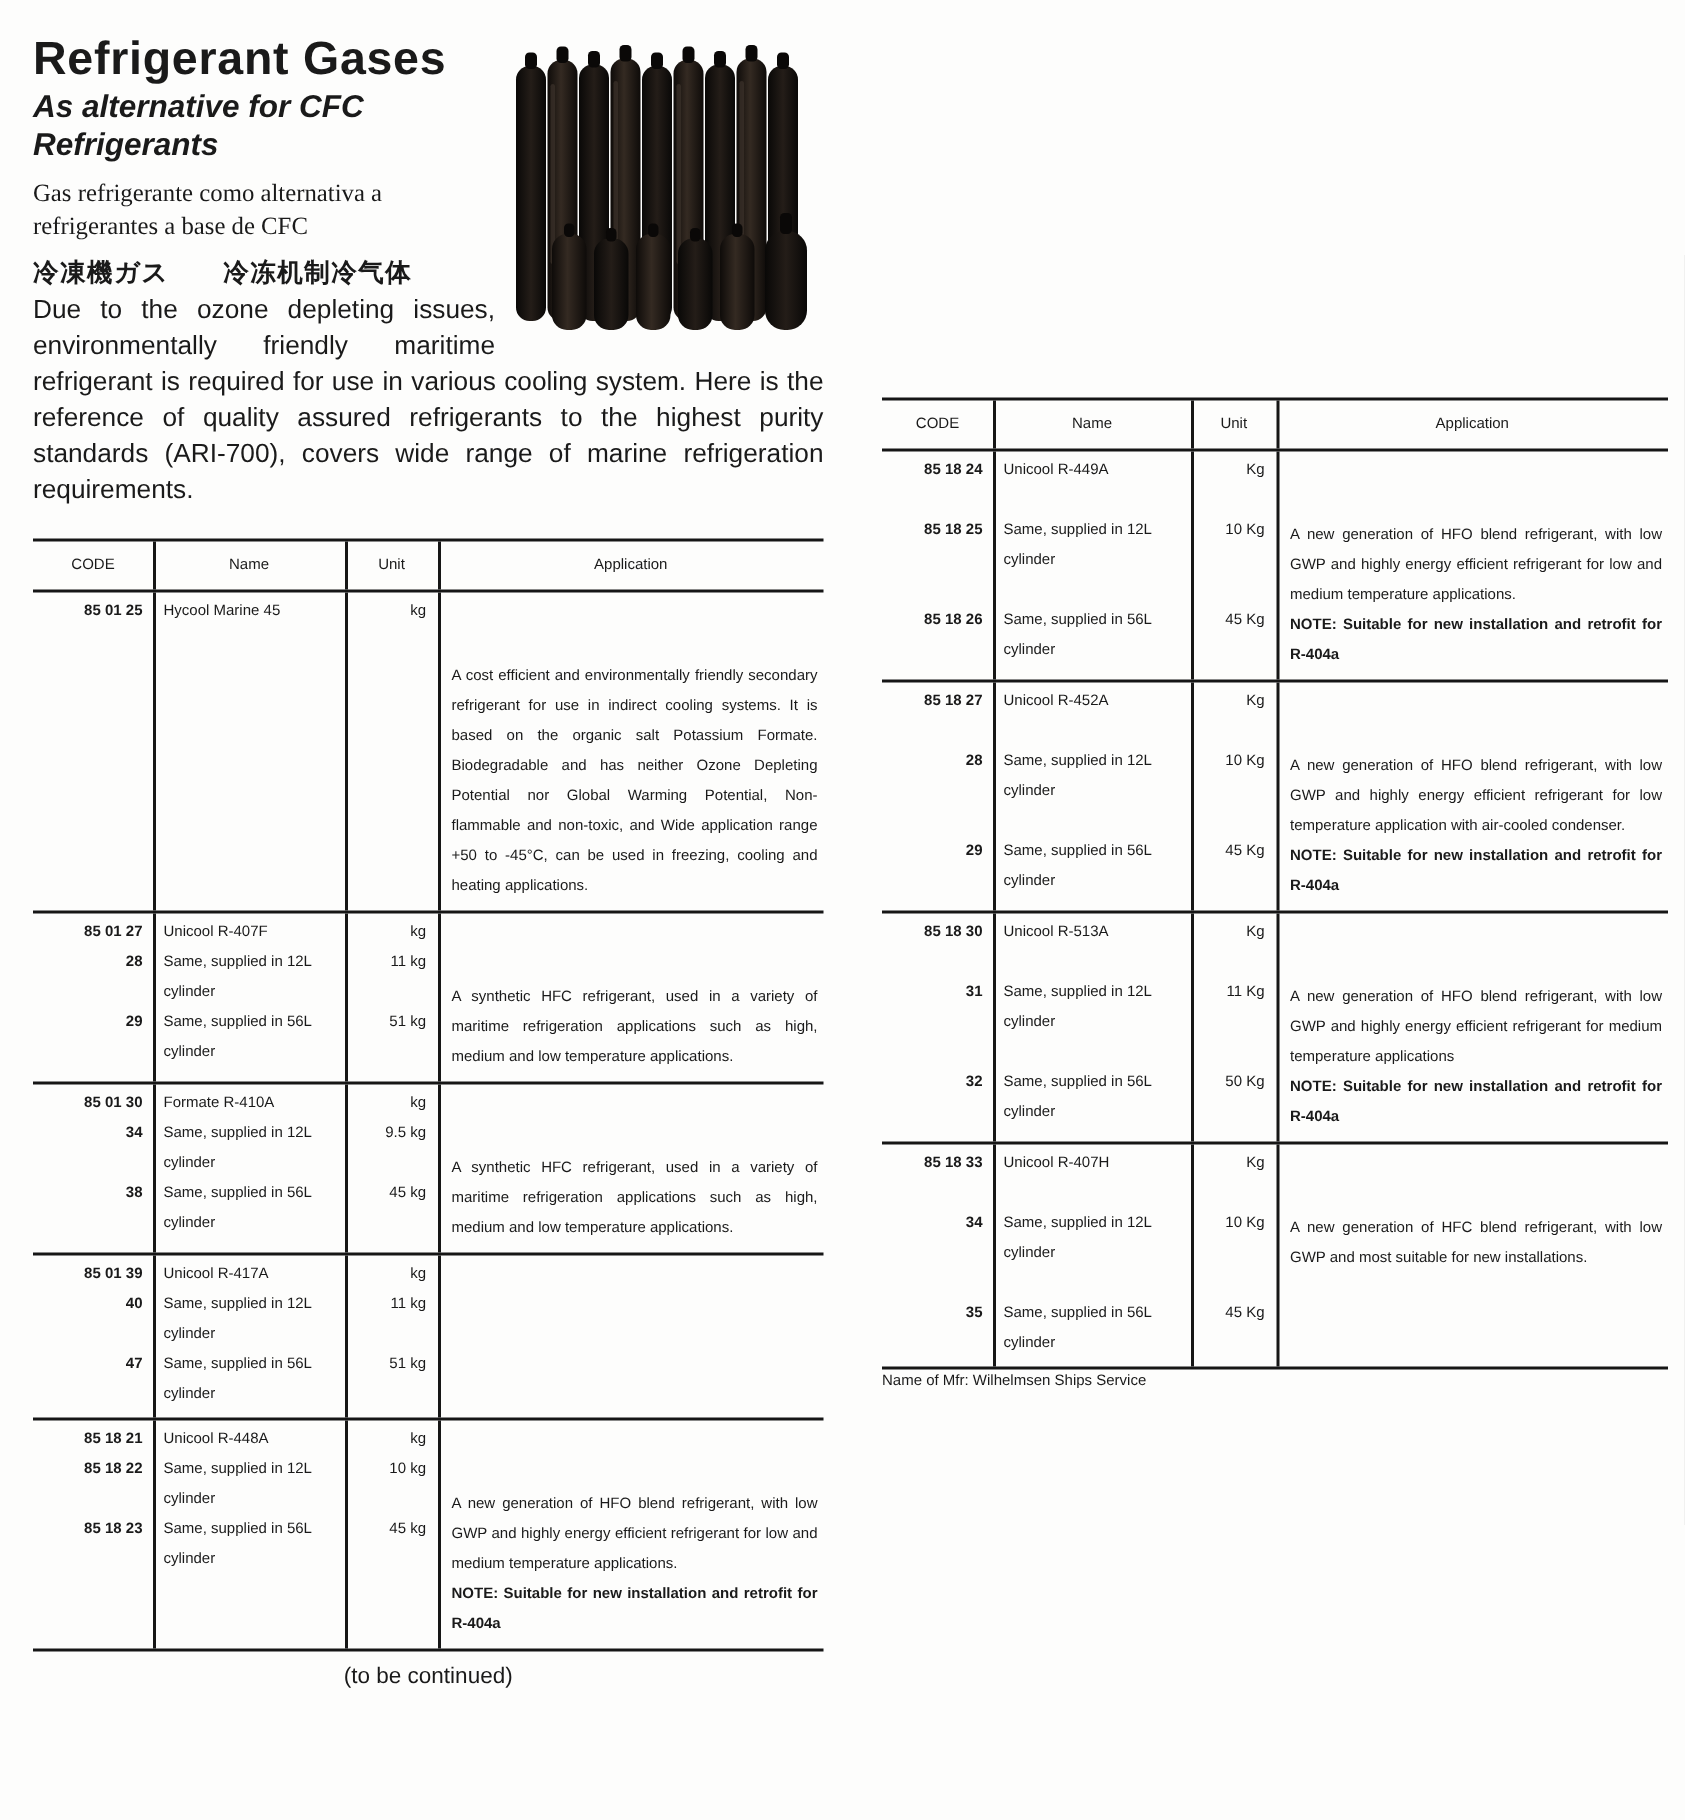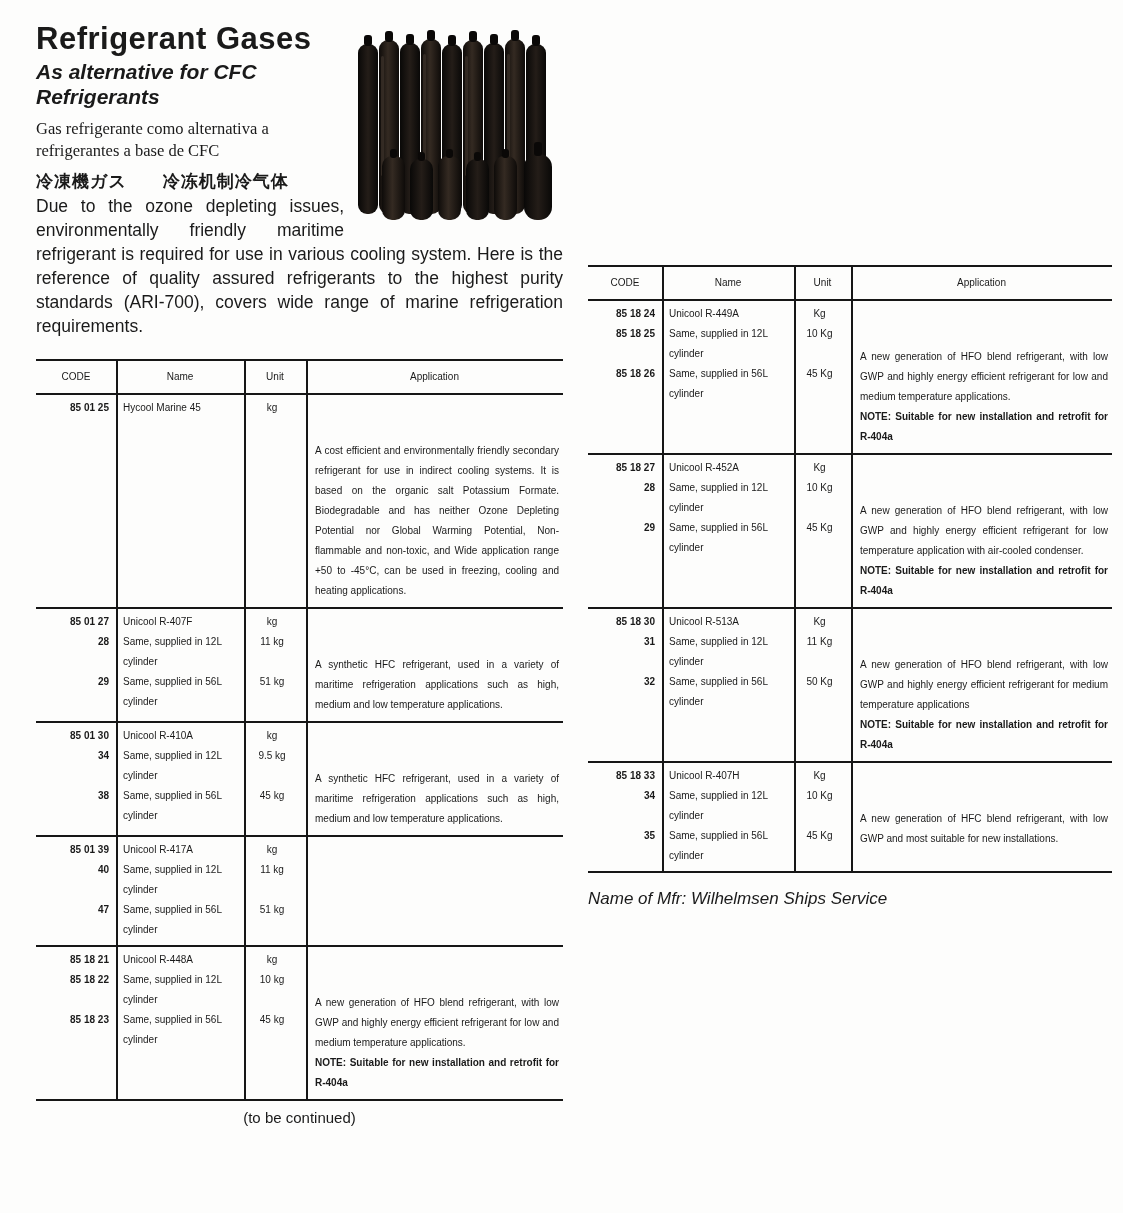--- a/index.html
+++ b/index.html
@@ -1,20 +1,20 @@
 <!DOCTYPE html>
 <html><head>
 <meta charset="utf-8">
 <style>
   * { box-sizing: border-box; margin: 0; padding: 0; }
   html,body { background:#e8e8e8; }
   body { font-family:"Liberation Sans","DejaVu Sans",sans-serif; color:#1a1a1a; }
   .page {
     position:relative; width:1123px; height:1213px; margin:0 auto;
-    background:#fdfdfc; overflow:hidden; padding:22px 0 0 36px;
+    background:#fdfdfc; overflow:hidden; padding:22px 0 0 22px;
   }
   
   .left-col { width:527px; }
   .cyl-img { float:right; width:207px; height:200px; margin:4px 2px 0 10px; }
   h1.title { font-size:31px; line-height:34px; font-weight:700; letter-spacing:0.5px; }
   .subtitle { font-size:21px; line-height:25px; font-weight:700; font-style:italic; max-width:280px; margin-top:3px; }
   .spanish { font-family:"Liberation Serif","DejaVu Serif",serif; font-size:16.5px; line-height:22px; max-width:315px; margin-top:9px; }
   .cjk { font-size:17px; line-height:24px; font-weight:600; margin-top:8px; letter-spacing:1px; }
   .intro { font-size:17.5px; line-height:24px; text-align:justify; }
   
@@ -30,39 +30,39 @@
     background-size:2px 100%,2px 100%,2px 100%;
   }
   .t-left .thead, .t-left .grp { background-position:80px 0,208px 0,270px 0; }
   .t-right .thead, .t-right .grp { background-position:74px 0,206px 0,263px 0; }
   .thead { display:flex; border-bottom:2px solid #161616; }
   .thead > div { padding:6px 2px; text-align:center; }
   .grp { display:flex; }
   .grp + .grp { border-top:2px solid #161616; }
   .gleft { display:flex; flex-direction:column; padding:3px 0 5px 0; }
   .t-left .gleft { width:270px; }
-  .t-right .gleft { width:263px; }
+  .t-right .gleft { width:263px;gap:20px; }
   .entry { display:flex; }
   .c-code { font-weight:700; text-align:right; }
   .t-left .c-code { width:80px; padding:0 7px 0 2px; }
   .t-right .c-code { width:74px; padding:0 7px 0 2px; }
   .c-name { padding:0 4px 0 7px; }
   .t-left .c-name { width:128px; }
   .t-right .c-name { width:132px; }
-  .c-unit { text-align:center; }
+  .c-unit { text-align:right; }
   .t-left .c-unit { width:62px; padding:0 8px 0 2px; }
   .t-right .c-unit { width:57px; padding:0 8px 0 2px; }
   .c-app { flex:1; padding:3px 4px 6px 9px; text-align:justify;margin-top:43px; }
   .app-note { font-weight:700; text-align:justify; }
   
   .t-left .h-code { width:80px; } .t-left .h-name { width:128px; } .t-left .h-unit { width:62px; } .t-left .h-app { flex:1; }
   .t-right .h-code { width:74px; } .t-right .h-name { width:132px; } .t-right .h-unit { width:57px; } .t-right .h-app { flex:1; }
   
   .tbc { text-align:center; font-size:15px; margin-top:8px; width:527px; }
-  .mfr { font-size:17px; margin-top:16px;font-style:italic; }
+  .mfr { font-size:10px; margin-top:2px; }
   
   .right-col { position:absolute; left:588px; top:265px; width:524px; }
 </style>
 </head>
 <body>
 
 <div class="page">
 
   <div class="left-col">
 
@@ -174,21 +174,21 @@
               <div class="c-unit">51 kg</div>
             </div>
         </div>
         <div class="c-app"><span>A synthetic HFC refrigerant, used in a variety of maritime refrigeration applications such as high, medium and low temperature applications.</span><div class="app-note"></div></div>
       </div>
 
       <div class="grp">
         <div class="gleft">
           <div class="entry">
               <div class="c-code">85 01 30</div>
-              <div class="c-name">Unicool R-410A</div>
+              <div class="c-name">Formate R-410A</div>
               <div class="c-unit">kg</div>
             </div>
           <div class="entry">
               <div class="c-code">34</div>
               <div class="c-name">Same, supplied in 12L cylinder</div>
               <div class="c-unit">9.5 kg</div>
             </div>
           <div class="entry">
               <div class="c-code">38</div>
               <div class="c-name">Same, supplied in 56L cylinder</div>

